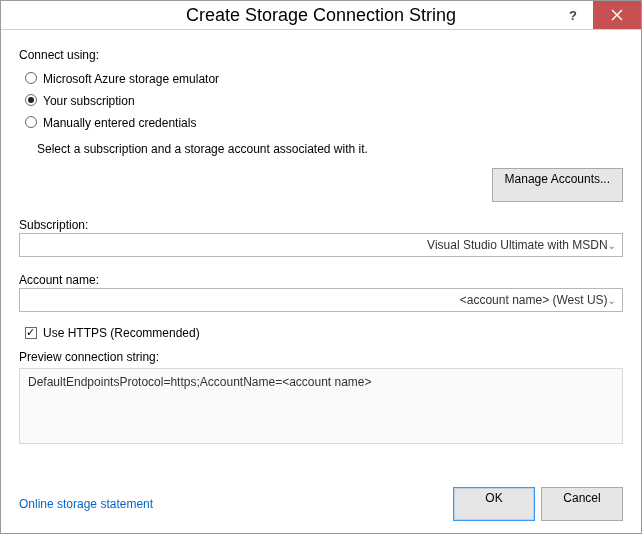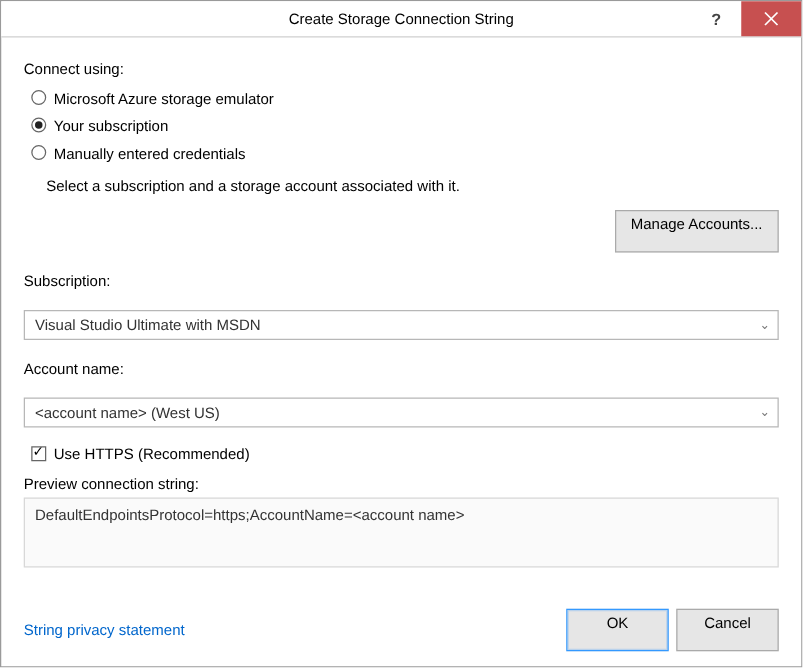--- a/index.html
+++ b/index.html
@@ -22,21 +22,21 @@
   .titlebar {
     height: 28px;
     display: flex;
     align-items: center;
     justify-content: center;
     position: relative;
     border-bottom: 1px solid #d0d0d0;
     background: #fff;
   }
   .titlebar .title {
-    font-size: 12px;
+    font-size: 18px;
   }
   .titlebar .controls {
     position: absolute;
     right: 0;
     top: 0;
     height: 100%;
     display: flex;
   }
   .tbtn {
     width: 40px;
@@ -111,23 +111,23 @@
     box-sizing: border-box;
   }
   .dropdown {
     width: 100%;
     height: 24px;
     border: 1px solid #b7b7b7;
     background: #fff;
     box-sizing: border-box;
     display: flex;
     align-items: center;
-    justify-content: space-between;
+    justify-content: flex-end;
     padding: 0 6px 0 8px;
-    margin-top: 16px;
+    margin-top: 1px;
     color: #333;
   }
   .dropdown .chev {
     color: #777;
     font-size: 10px;
   }
   .field-block { margin: 6px 0 4px 0; }
   .check-row {
     display: flex;
     align-items: center;
@@ -147,21 +147,21 @@
     position: absolute;
     font-size: 11px;
     line-height: 10px;
     left: 0;
     top: -1px;
     color: #000;
   }
   .preview-label { margin-top: 10px; margin-bottom: 4px; }
   .preview-box {
     width: 100%;
-    height: 56px;
+    height: 76px;
     border: 1px solid #d8d8d8;
     background: #fafafa;
     box-sizing: border-box;
     padding: 6px 8px;
     color: #333;
   }
   .footer {
     margin-top: auto;
     display: flex;
     align-items: center;
@@ -241,21 +241,21 @@
       <span class="checkbox checked"></span>
       <span>Use HTTPS (Recommended)</span>
     </div>
 
     <div class="preview-label">Preview connection string:</div>
     <div class="preview-box">
       <span>DefaultEndpointsProtocol=https;AccountName=&lt;account name&gt;</span>
     </div>
 
     <div class="footer">
-      <span class="link">String privacy statement</span>
+      <span class="link">Online storage statement</span>
       <div class="footer-buttons">
         <div class="btn primary">OK</div>
         <div class="btn">Cancel</div>
       </div>
     </div>
 
   </div>
 </div>
 
 </body></html>

